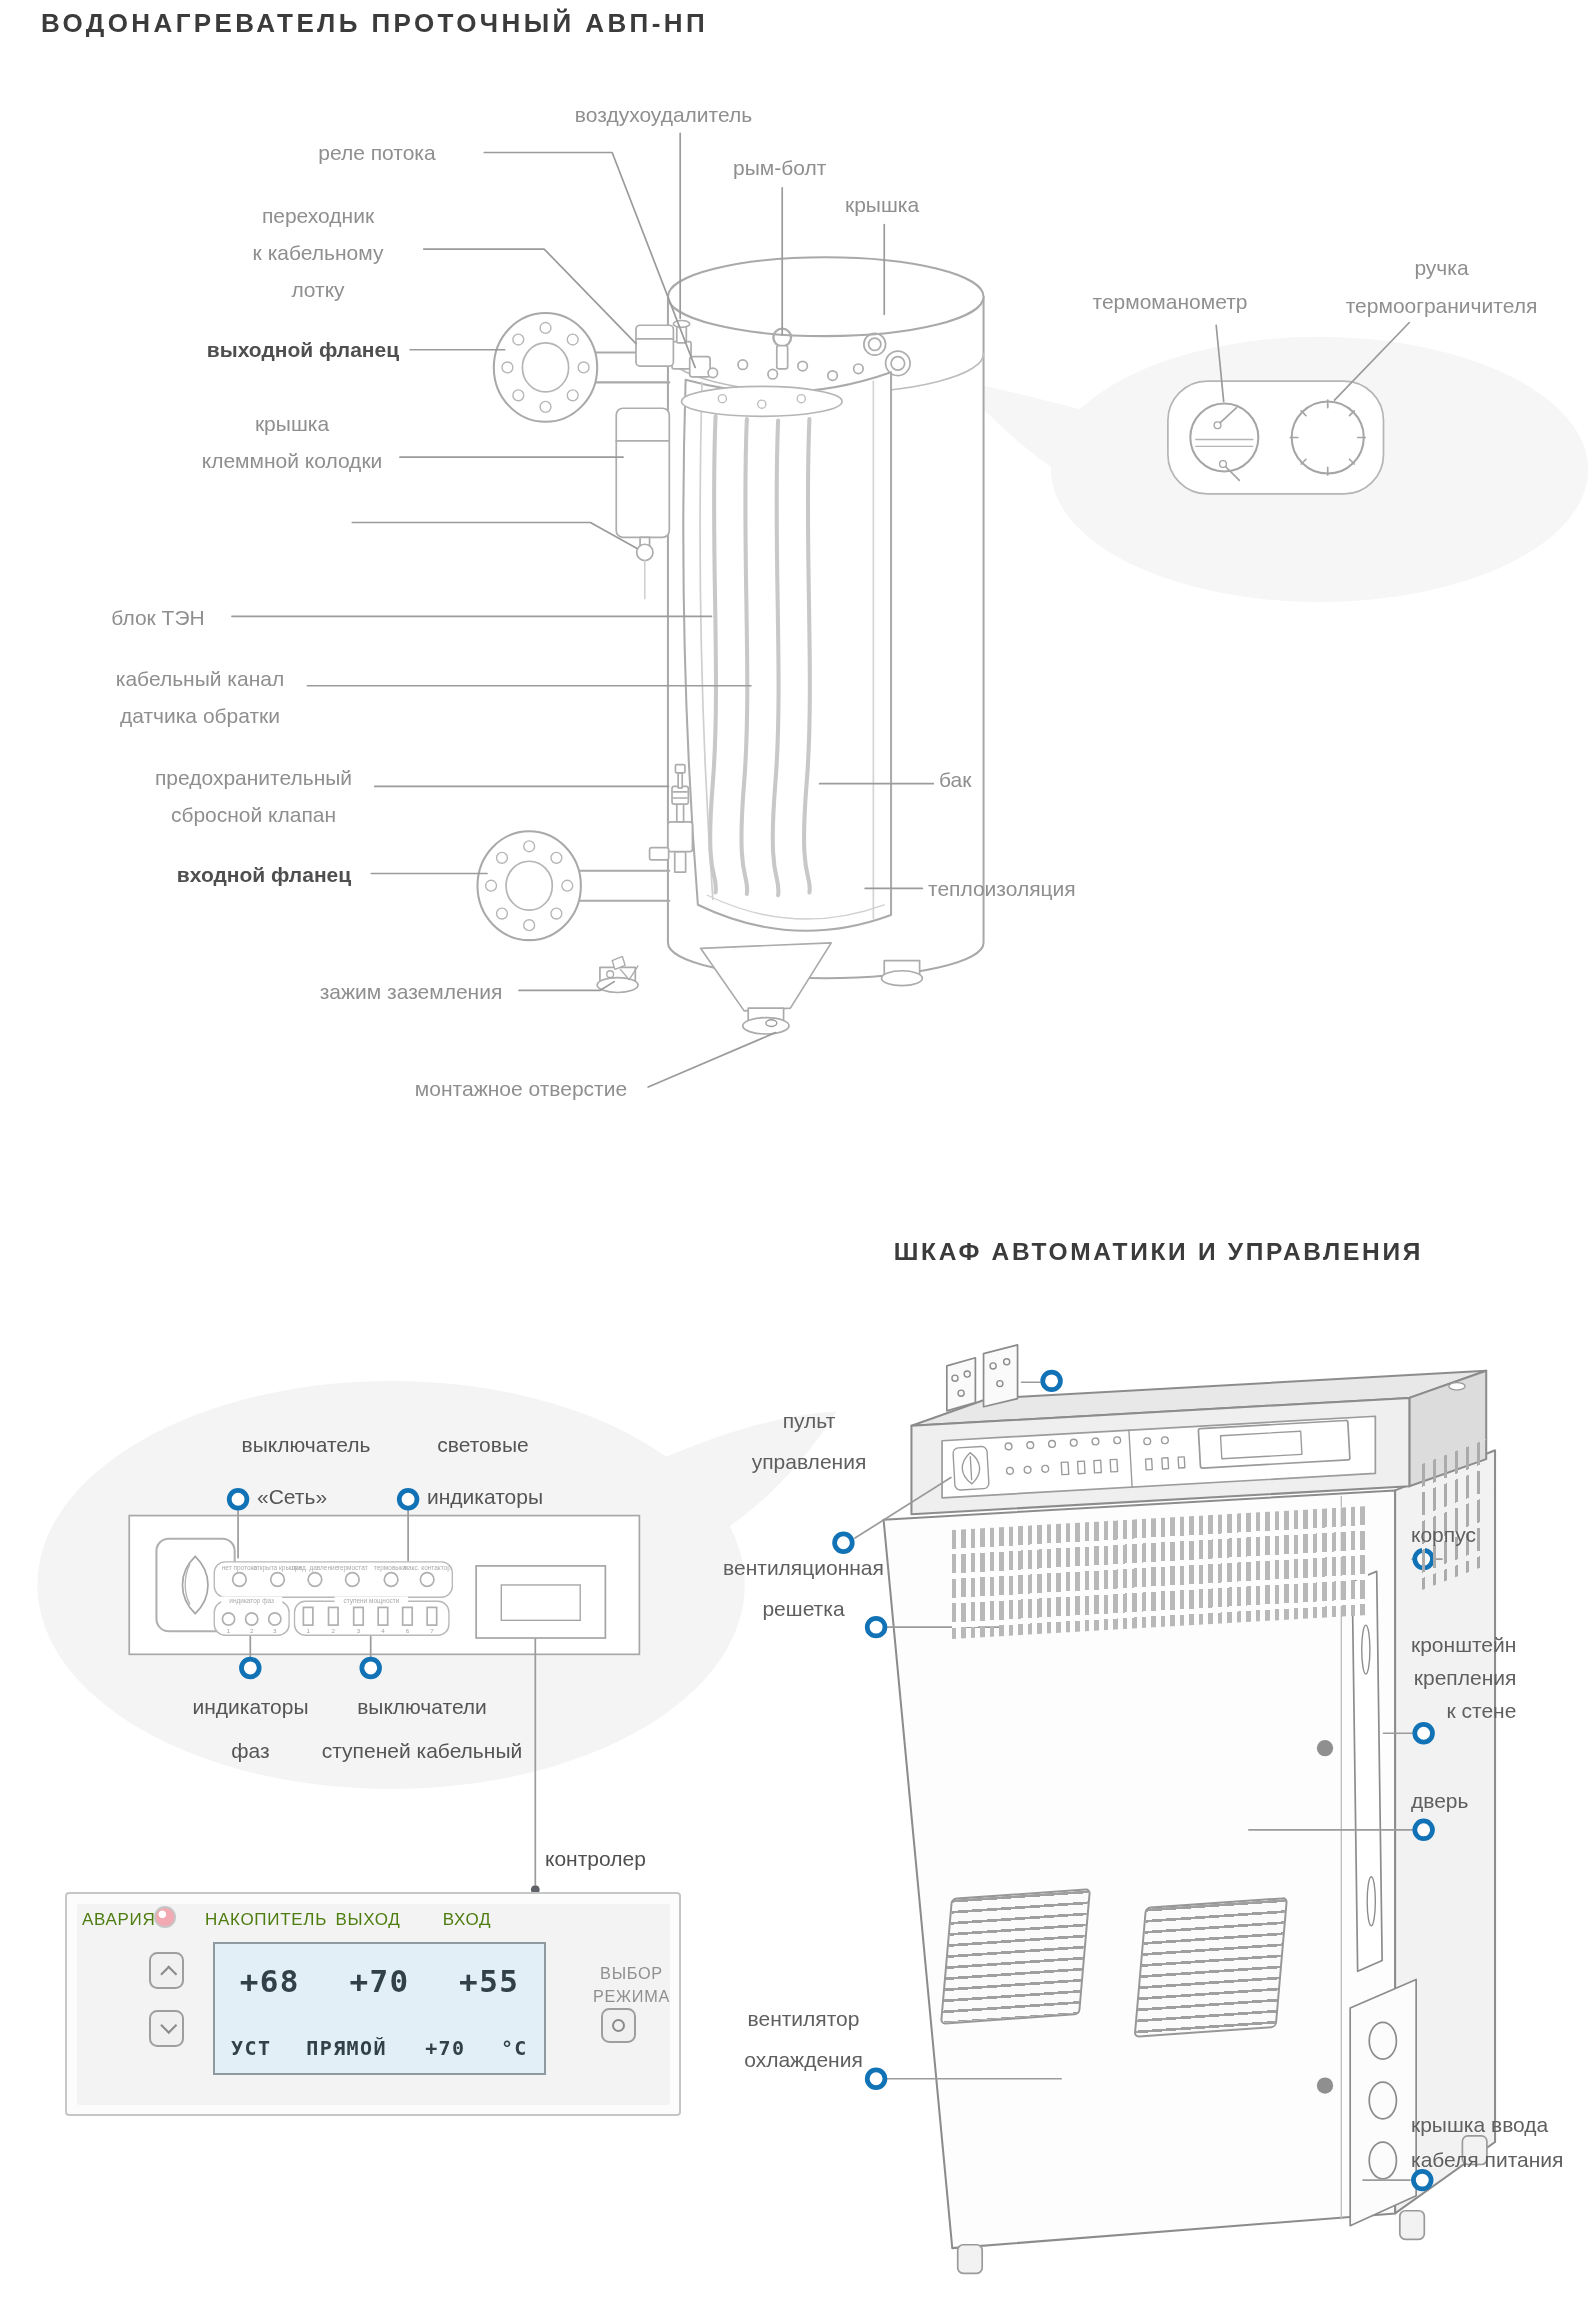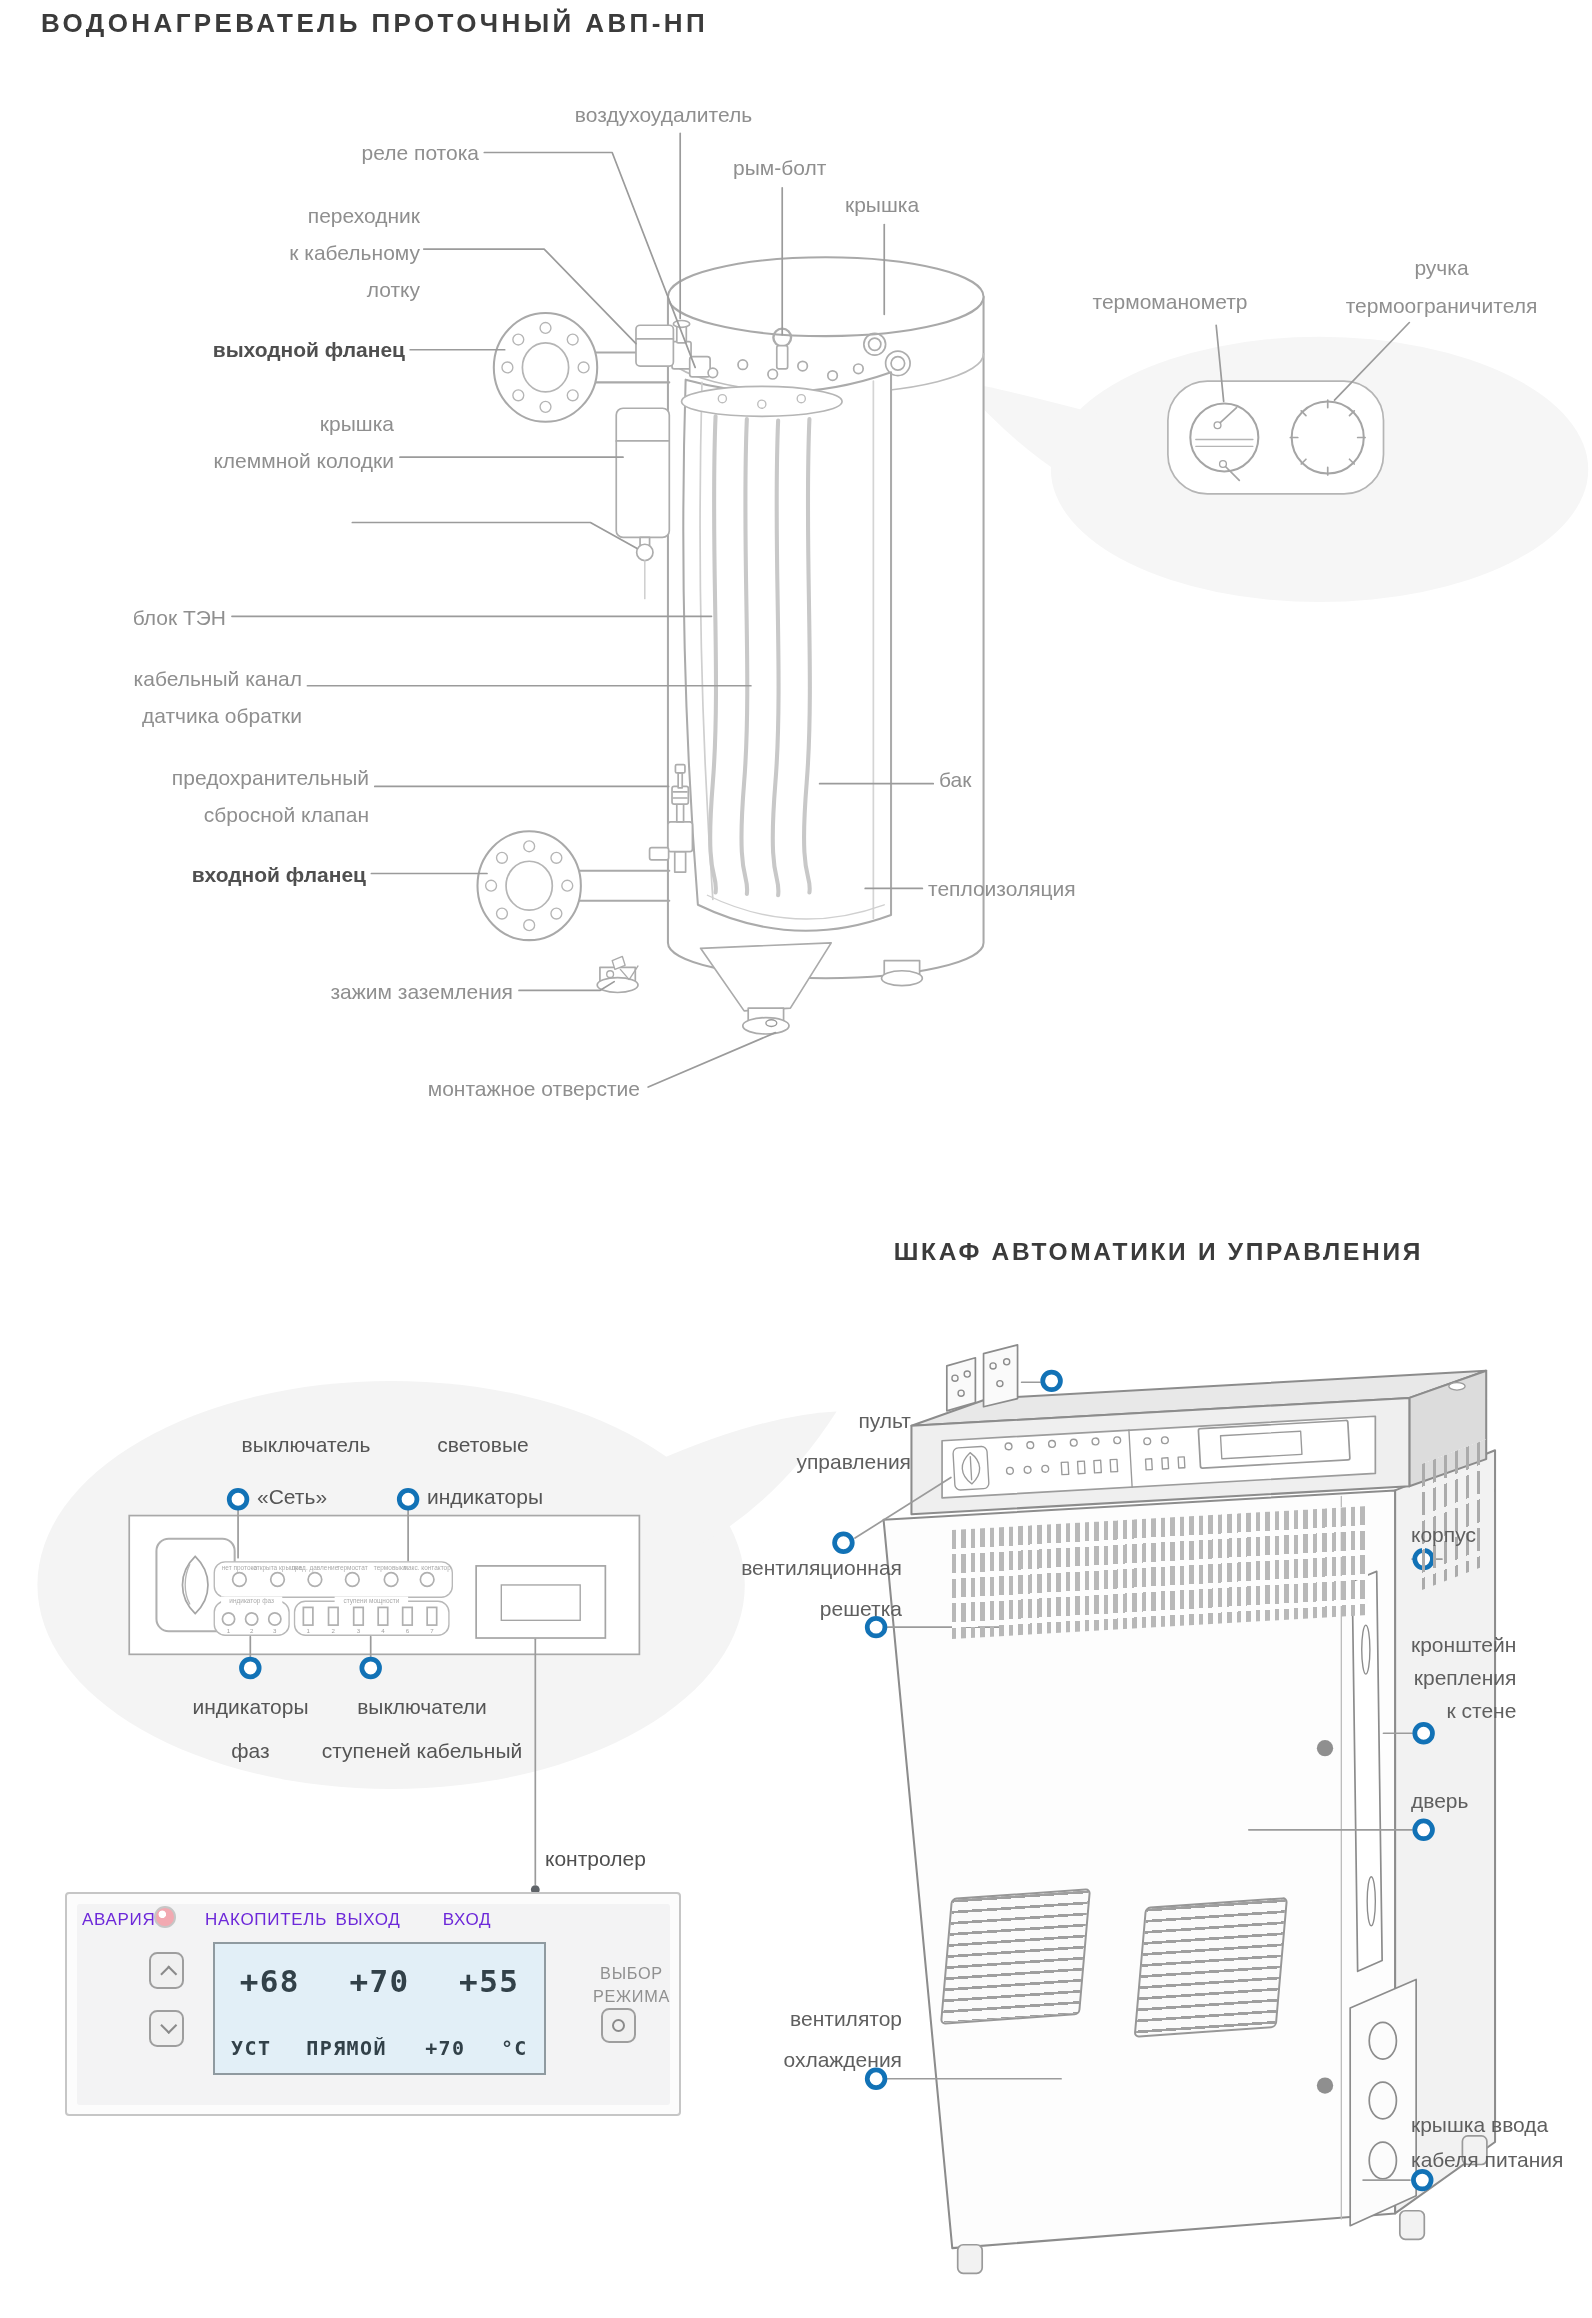--- a/index.html
+++ b/index.html
@@ -3,21 +3,21 @@
 <meta charset="utf-8">
 <style>
   html,body{margin:0;padding:0;background:#fff;}
   #canvas{position:relative;width:1593px;height:2319px;background:#fff;overflow:hidden;
           font-family:"Liberation Sans",sans-serif;}
   #art{position:absolute;left:0;top:0;z-index:1;}
   .lbl,.lbl2,.cl{position:absolute;z-index:3;font-size:21px;line-height:28.6px;color:#8f8f8f;}
   .lbl span,.lbl2 span,.cl span{display:block;}
   .lh55{line-height:37px;} .lh48{line-height:33px;} .lh52{line-height:35px;}
   .lh56{line-height:38px;} .lh60{line-height:41px;} .lh64{line-height:44px;}
-  .r{text-align:right;} .c{text-align:center;}
+  .r{text-align:center;} .c{text-align:center;}
   .bold{font-weight:700;color:#4f4f4f;}
   .lbl2{color:#5f5f5f;}
   .cl{color:#555;}
   .title{position:absolute;z-index:3;font-weight:700;color:#3b3b3b;letter-spacing:3.4px;font-size:26px;}
   .t2{font-size:24.5px;letter-spacing:2.7px;text-align:right;}
   .ctrl-lbl{color:#4f4f4f;}
   
   .grille{position:absolute;z-index:2;transform-origin:left top;}
   .vent-front{left:952px;top:1530px;width:416px;height:109px;transform:skewY(-3.3deg);
     background:repeating-linear-gradient(180deg,rgba(255,255,255,0) 0 19px,#fdfdfd 19px 24.5px),
@@ -27,21 +27,21 @@
                repeating-linear-gradient(90deg,#ababab 0 3.4px,rgba(0,0,0,0) 3.4px 11px);}
   .fan{border:2px solid #979797;border-radius:5.4px;
     background:repeating-linear-gradient(180deg,#9f9f9f 0 2.7px,#fbfbfb 2.7px 11px);
     transform:skewY(-4deg) skewX(-5deg);}
   .fan1{left:951px;top:1898px;width:136px;height:122px;}
   .fan2{left:1145px;top:1907px;width:139px;height:126px;}
   
   .ctrl{position:absolute;z-index:3;left:65px;top:1892px;width:616px;height:224px;
     border:2.7px solid #c6c6c6;border-radius:4.1px;background:#fcfcfc;box-sizing:border-box;}
   .ctrl-inner{position:absolute;left:9.5px;top:9.5px;right:9.5px;bottom:9.5px;background:#f3f3f4;border-radius:2.7px;}
-  .ctrl .tag{position:absolute;font-size:17px;letter-spacing:0.7px;color:#6d28d9;}
+  .ctrl .tag{position:absolute;font-size:17px;letter-spacing:0.7px;color:#4d7c0f;}
   .led{position:absolute;left:87px;top:12.2px;width:17.7px;height:17.7px;border-radius:50%;
     border:2.7px solid #c6c6c6;background:radial-gradient(circle at 35% 35%,#ffffff 0 3.4px,#f2a9b1 4.1px 100%);}
   .lcd{position:absolute;left:146px;top:48px;width:333px;height:133px;background:#e2eff7;
     border:2px solid #8f9aa0;box-sizing:border-box;
     font-family:"DejaVu Sans Mono",monospace;font-weight:700;color:#324149;}
   .lcd-row1{position:absolute;left:0;top:19px;width:100%;display:flex;font-size:31px;letter-spacing:1.4px;}
   .lcd-row1 span{flex:1;text-align:center;}
   .lcd-row2{position:absolute;left:0;top:92px;width:100%;display:flex;font-size:20px;letter-spacing:1.4px;}
   .lcd-row2 span{text-align:center;}
   .w1{width:22%;} .w2{width:36%;} .w3{width:24%;} .w4{width:18%;}

